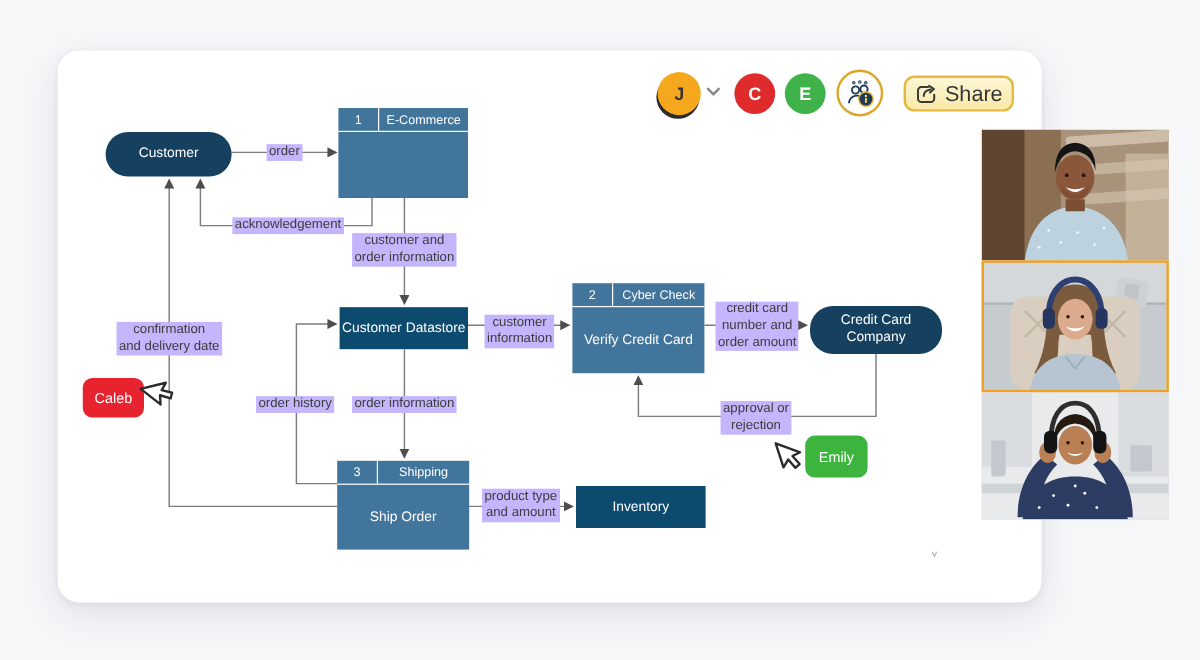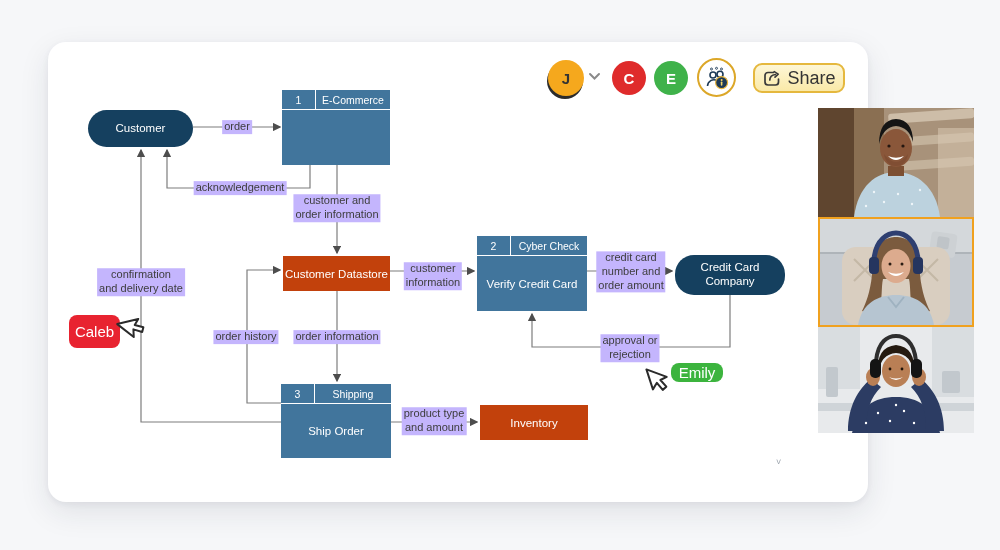--- a/index.html
+++ b/index.html
@@ -13,21 +13,21 @@
     position:absolute; left:48px; top:42px; width:820px; height:460px;
     background:#ffffff; border-radius:18px;
     box-shadow:0 10px 30px rgba(30,40,60,.10), 0 2px 6px rgba(30,40,60,.06);
   }
   .abs { position:absolute; }
 
   
   .node { position:absolute; color:#fff; text-align:center; }
   .pill { background:#15405f; border-radius:19px; display:flex; align-items:center; justify-content:center;
           font-size:11.5px; line-height:1.2; }
-  .store { background:#c2410c; display:flex; align-items:center; justify-content:center; font-size:11.5px; }
+  .store { background:#0c4a6e; display:flex; align-items:center; justify-content:center; font-size:11.5px; }
   .proc  { background:#41759c; display:flex; flex-direction:column; }
   .proc .hdr { height:20px; display:flex; border-bottom:1.5px solid #fff; font-size:10.5px; }
   .proc .hdr .num { width:34px; border-right:1.5px solid #fff; display:flex; align-items:center; justify-content:center; }
   .proc .hdr .sys { flex:1; display:flex; align-items:center; justify-content:center; }
   .proc .bod { flex:1; display:flex; align-items:center; justify-content:center; font-size:11.5px; }
 
   
   .elabel { position:absolute; transform:translate(-50%,-50%); background:#c4b5fd; padding:0 2px;
             font-size:11px; color:#3d3d3d; text-align:center; line-height:1.25; white-space:nowrap; }
   .elabel span { display:block; }
@@ -36,21 +36,21 @@
   .avatar { position:absolute; border-radius:50%; display:flex; align-items:center; justify-content:center;
             color:#fff; font-weight:bold; font-size:15px; }
   .share-btn { position:absolute; left:705px; top:21px; width:92px; height:30px;
                background:linear-gradient(#fdf6d6,#fae9a8); border:2px solid #e5b83e; border-radius:9px;
                display:flex; align-items:center; justify-content:center; gap:6px;
                font-size:18px; color:#343434; cursor:pointer; }
   .group-badge { position:absolute; left:649px; top:16px; width:39px; height:39px; border-radius:50%;
                  background:#fff; border:2.5px solid #dca728; display:flex; align-items:center; justify-content:center; }
 
   
-  .cursor-label { position:absolute; color:#fff; font-size:15px; border-radius:8px;
+  .cursor-label { position:absolute; color:#fff; font-size:12px; border-radius:8px;
                   display:flex; align-items:center; justify-content:center; }
 
   
   .vtile { position:absolute; left:818px; width:156px; overflow:hidden; background:#ddd; }
   .vtile.active { border:2px solid #f0a11f; }
   .vtile svg { display:block; }
 
   .mini-caret { position:absolute; left:728px; top:415px; font-size:9px; color:#9aa2ab; }
 </style>
 </head>
@@ -187,21 +187,21 @@
     <div class="cursor-label" style="left:21px;top:273px;width:51px;height:33px;background:#e82330;">Caleb</div>
     <svg class="abs" style="left:73px;top:268px;transform:rotate(-52deg);" width="24" height="30" viewBox="0 0 24 30">
       <path d="M3,2 L3,23 L8.8,18 L12.2,26.5 L16.6,24.6 L13,16.4 L20,15.4 Z" fill="#ffffff" stroke="#2b2b2b" stroke-width="2" stroke-linejoin="round"></path>
     </svg>
   </div>
 
   <div>
     <svg class="abs" style="left:599px;top:322px;transform:rotate(-18deg);" width="24" height="30" viewBox="0 0 24 30">
       <path d="M3,2 L3,23 L8.8,18 L12.2,26.5 L16.6,24.6 L13,16.4 L20,15.4 Z" fill="#ffffff" stroke="#2b2b2b" stroke-width="2" stroke-linejoin="round"></path>
     </svg>
-    <div class="cursor-label" style="left:623px;top:321px;width:52px;height:19px;background:#3cb43e;">Emily</div>
+    <div class="cursor-label" style="left:623px;top:321px;width:52px;height:35px;background:#3cb43e;">Emily</div>
   </div>
 
   <div class="mini-caret">˅</div>
 </div>
 
 <div class="vtile" style="top:108px;height:109px;">
   <svg width="156" height="109" viewBox="0 0 156 109">
     <rect width="156" height="109" fill="#a8927a"></rect>
     <rect x="0" y="0" width="36" height="109" fill="#5f452f"></rect>
     <rect x="36" y="0" width="30" height="109" fill="#8a6f52"></rect>

